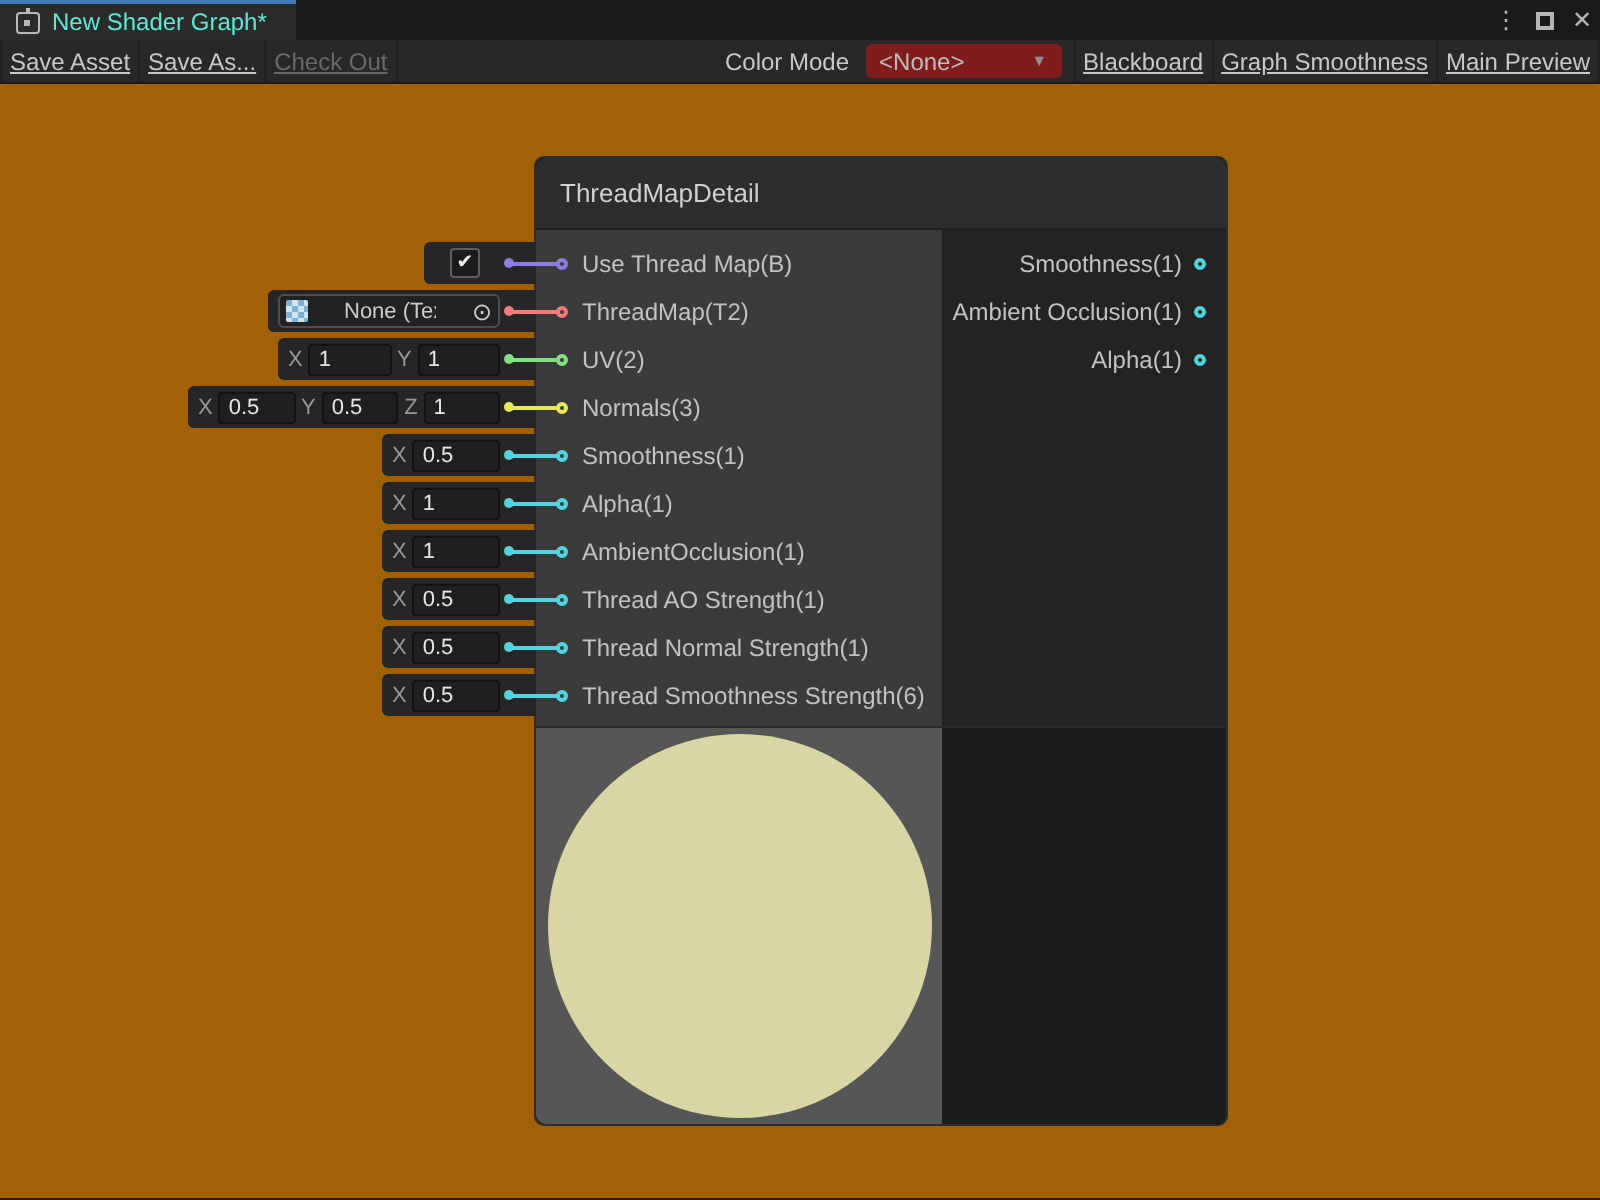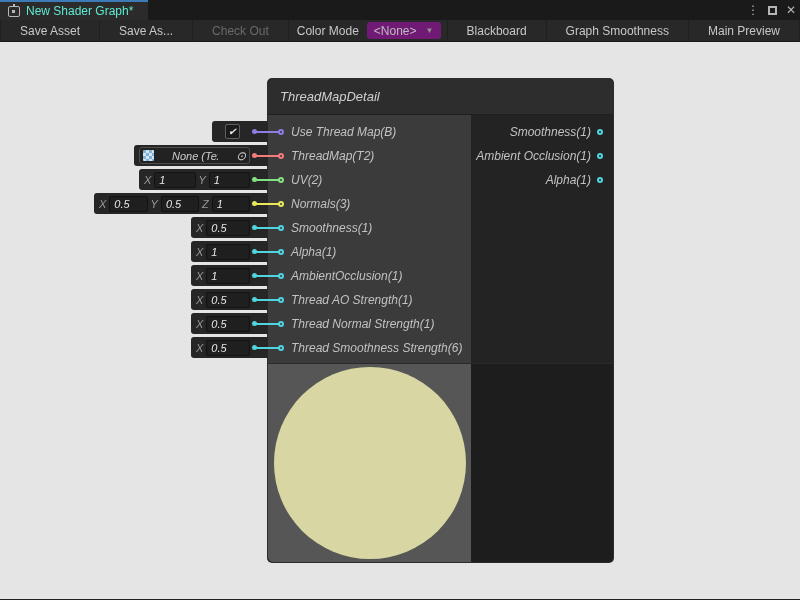--- a/index.html
+++ b/index.html
@@ -15,32 +15,32 @@
     background:#2b2b2b; flex:0 0 auto; }
   .sg-icon::before { content:""; position:absolute; left:4px; top:-3px; width:2px; height:3px; background:#b8b8b8; }
   .sg-icon::after { content:""; position:absolute; left:3px; top:3px; width:3px; height:3px; background:#b8b8b8; }
   .win-controls { position:absolute; right:4px; top:0; height:20px; display:flex; align-items:center; gap:9px; }
   .wc-glyph { color:#b5b5b5; font-size:12px; line-height:1; cursor:default; }
   .wc-max { width:9px; height:9px; border:2px solid #b5b5b5; }
 
   
   .toolbar { width:800px; height:22px; background:#282828; display:flex; align-items:stretch;
     font-size:12px; color:#c8c8c8; border-bottom:1px solid #1a1a1a; }
-  .tb-btn { display:flex; align-items:center; padding:0 19px; border-right:1px solid #1f1f1f;
-    white-space:nowrap; cursor:default; }
+  .tb-btn { display:flex; align-items:center; padding:0 4px; border-right:1px solid #1f1f1f;
+    white-space:nowrap; cursor:default;text-decoration:underline; }
   .tb-btn.first { border-left:1px solid #1f1f1f; }
   .tb-btn.disabled { color:#6a6a6a; border-right:1px solid #1f1f1f; }
   .tb-spacer { flex:1; }
   .tb-label { display:flex; align-items:center; padding:0 8px; white-space:nowrap; }
-  .tb-dropdown { width:98px; margin:2px 6px 2px 0; background:#701a75; border-radius:3px;
+  .tb-dropdown { width:98px; margin:2px 6px 2px 0; background:#7f1d1d; border-radius:3px;
     display:flex; align-items:center; padding:0 7px; color:#bdbdbd; white-space:nowrap; }
   .dd-arrow { margin-left:auto; font-size:8px; color:#909090; }
 
   
-  .canvas { position:relative; width:800px; height:557px; background:#e5e5e5;font-style:italic; }
+  .canvas { position:relative; width:800px; height:557px; background:#a16207; }
 
   
   .node { position:absolute; left:267px; top:36px; width:347px; height:485px;
     border-radius:5px; border:1px solid rgba(255,255,255,0.07); background:#1d1d1d; }
   .node-header { height:36px; background:#2d2d2d; border-bottom:1px solid #1f1f1f;
     border-radius:5px 5px 0 0; display:flex; align-items:center; padding:0 12px;
     color:#d0d0d0; font-size:13px; }
   .node-body { display:flex; height:248px; }
   .col-in { width:203px; background:#3b3b3b; padding-top:5px; }
   .col-out { flex:1; background:#232323; padding-top:5px; }

